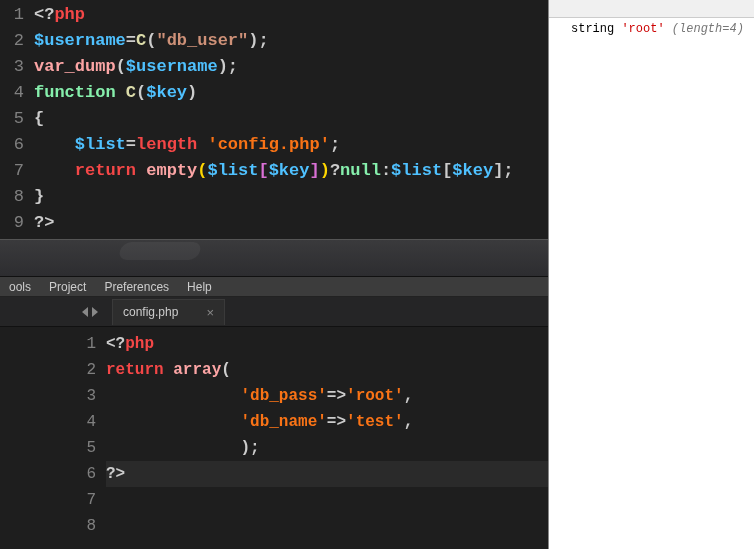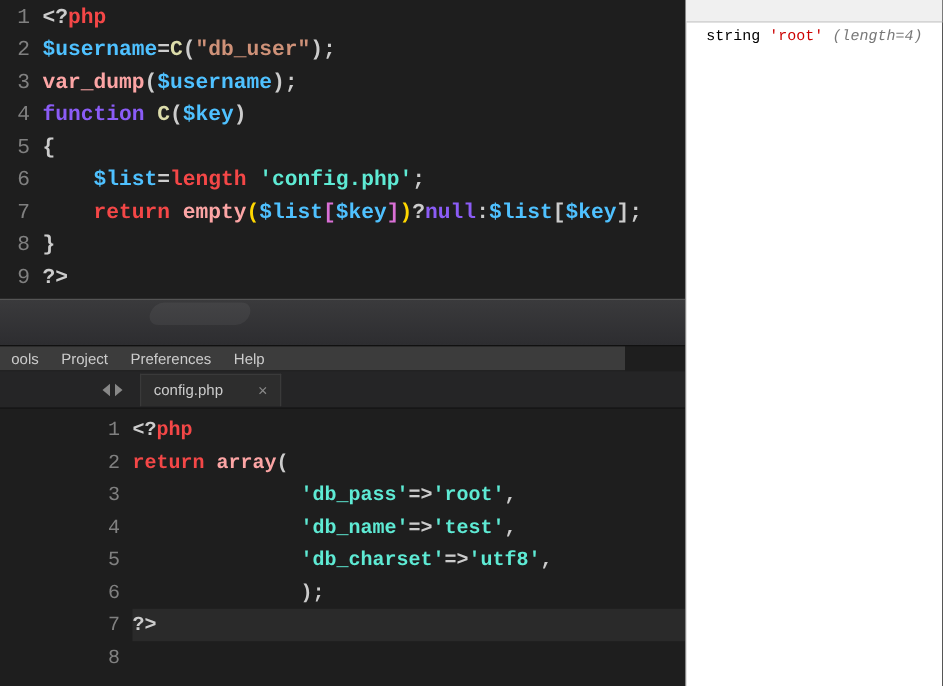--- a/index.html
+++ b/index.html
@@ -4,47 +4,47 @@
 <style>
 * { margin: 0; padding: 0; box-sizing: border-box; }
 body { width: 754px; height: 549px; font-family: Consolas, 'Courier New', monospace; background: #1e1e1e; overflow: hidden; position: relative; }
 .editor-pane { background: #1e1e1e; position: relative; }
 .editor-top { width: 548px; height: 239px; }
 .code-area { display: flex; font-size: 17px; line-height: 26px; padding-top: 2px; }
 .gutter { width: 34px; text-align: right; color: #808080; padding-right: 10px; user-select: none; }
 .gutter div { height: 26px; }
 .code { flex: 1; color: #e0e0e0; }
 .code-line { height: 26px; white-space: pre; font-weight: bold; }
-.k-blue { color: #8b5cf6; text-align: center; }
+.k-blue { color: #86efac; text-align: center; }
 .k-cyan { color: #fca5a5; }
 .k-var { color: #4fc1ff; margin-top: 34px; }
 .k-func { color: #dcdcaa; }
 .k-str { color: #ce9178; }
-.k-str2 { color: #5eead4; }
+.k-str2 { color: #f97316; }
 .k-red { color: #f44747; }
 .k-punct { color: #cccccc; }
 .k-paren { color: #ffd700; }
 .k-paren2 { color: #da70d6; }
 .divider-bar { width: 548px; height: 38px; background: linear-gradient(to bottom, #3a3a3c 0%, #2d2d30 100%); border-top: 1px solid #555; border-bottom: 1px solid #111; position: relative; }
 .glare { position: absolute; top: 2px; left: 120px; width: 80px; height: 18px; background: rgba(255,255,255,0.05); border-radius: 40px; transform: skewX(-15deg); }
-.menu-bar { width: 500px; height: 20px; background: #3c3c3c; display: flex; align-items: center; font-family: Tahoma, sans-serif; font-size: 12px; color: #ccc; border-bottom: 1px solid #222; }
+.menu-bar { width: 548px; height: 20px; background: #3c3c3c; display: flex; align-items: center; font-family: Tahoma, sans-serif; font-size: 12px; color: #ccc; border-bottom: 1px solid #222; }
 .menu-item { padding: 0 9px; cursor: default; }
 .tab-bar-area { width: 548px; height: 30px; background: #252526; display: flex; align-items: center; border-bottom: 1px solid #111; }
 .tab-arrows { width: 36px; display: flex; align-items: center; justify-content: center; gap: 4px; margin-left: 72px; }
 .arrow { width: 0; height: 0; border-top: 5px solid transparent; border-bottom: 5px solid transparent; }
 .arrow-left { border-right: 6px solid #888; }
 .arrow-right { border-left: 6px solid #888; }
 .tab { background: #2d2d2d; height: 26px; display: flex; align-items: center; padding: 0 10px; font-family: Tahoma, sans-serif; font-size: 12px; color: #ccc; margin-left: 4px; border: 1px solid #3a3a3a; border-bottom: none; gap: 28px; justify-content: flex-end; }
 .tab-close { color: #888; cursor: default; font-size: 13px; }
 .editor-bottom { width: 548px; height: 222px; background: #1e1e1e; }
 .editor-bottom .code-area { padding-left: 72px; font-size: 16px; line-height: 26px; padding-top: 4px; }
 .editor-bottom .gutter { width: 34px; }
 .output-panel { position: absolute; top: 0; right: 0; width: 206px; height: 549px; background: #fff; border-left: 1px solid #888; }
 .output-header { height: 18px; background: #f0f0f0; border-bottom: 1px solid #ccc; }
-.output-content { padding: 4px 5px; font-family: 'Courier New', monospace; font-size: 12px; color: #000; white-space: nowrap; text-align: center; }
+.output-content { padding: 4px 22px; font-family: 'Courier New', monospace; font-size: 12px; color: #000; white-space: nowrap; }
 .out-str { color: #c00; }
 .out-em { font-style: italic; color: #777; }
 .current-line { background: #2a2a2a; }
 </style>
 </head>
 <body>
 
 <div class="editor-pane editor-top">
   <div class="code-area">
     <div class="gutter" id="gutter-top">
@@ -104,21 +104,20 @@
         <div>5</div>
         <div>6</div>
         <div>7</div>
         <div>8</div>
       </div>
     <div class="code" id="code-bottom">
         <div class="code-line"><span class="k-punct">&lt;?</span><span class="k-red">php</span></div>
         <div class="code-line"><span class="k-red">return </span><span class="k-cyan">array</span><span class="k-punct">(</span></div>
         <div class="code-line"><span>              </span><span class="k-str2">'db_pass'</span><span class="k-punct">=&gt;</span><span class="k-str2">'root'</span><span class="k-punct">,</span></div>
         <div class="code-line"><span>              </span><span class="k-str2">'db_name'</span><span class="k-punct">=&gt;</span><span class="k-str2">'test'</span><span class="k-punct">,</span></div>
-        <div class="code-line"><span>              </span><span class="k-str2">'db_charset'</span><span class="k-punct">=&gt;</span><span class="k-str2">'utf8'</span><span class="k-punct">,</span></div>
         <div class="code-line"><span>              </span><span class="k-punct">);</span></div>
         <div class="code-line current-line"><span class="k-punct">?&gt;</span></div>
       </div>
   </div>
 </div>
 
 <div class="output-panel">
   <div class="output-header"></div>
   <div class="output-content">
     <span>string </span><span class="out-str">'root'</span> <span class="out-em">(length=4)</span>

